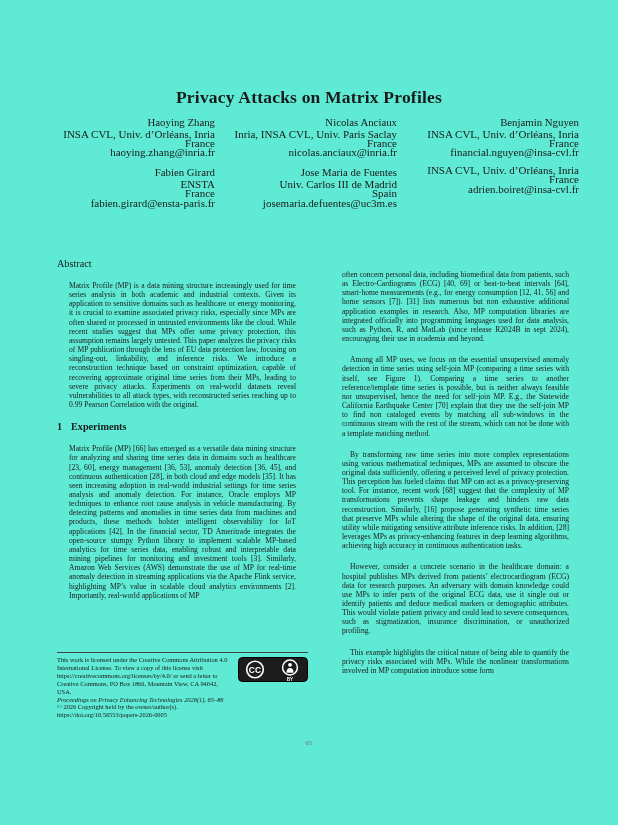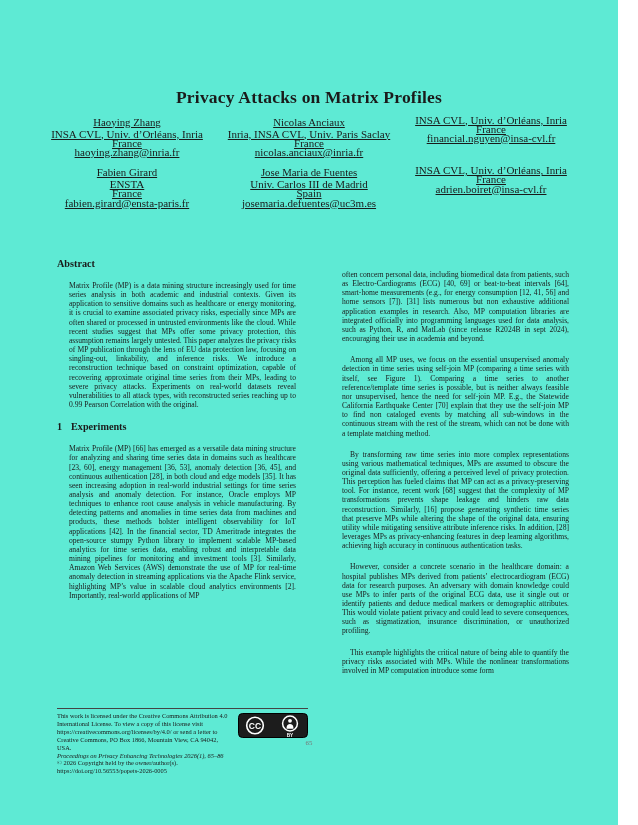--- a/index.html
+++ b/index.html
@@ -29,22 +29,21 @@
   
   .authors {
     width: 540px;
     margin: 7px auto 0 auto;
     display: grid;
     grid-template-columns: 1fr 1fr 1fr;
     row-gap: 9px;
     column-gap: 6px;
   }
   .author {
-    text-align: center;
-    text-decoration: underline;
+    text-align: right;
   }
   .author .name {
     font-size: 10.8px;
     line-height: 13px;
     margin-bottom: 1px;
   }
   .author .aff,
   .author .country,
   .author .email {
     font-size: 11px;
@@ -67,21 +66,21 @@
     height: 414px;
     overflow: hidden;
   }
   .col.right {
     height: 448px;
     overflow: hidden;
   }
   .abstract-heading {
     margin: 0 0 3px 0;
     font-size: 10.2px;
-    font-weight: bold;
+    font-weight: normal;
   }
   .section-heading {
     margin: 8px 0 4px 0;
     font-size: 10.2px;
     font-weight: bold;
   }
   .section-heading .secnum {
     display: inline-block;
     width: 14px;
   }
@@ -92,21 +91,21 @@
     text-align: justify;
     hyphens: auto;
   }
   p.body-text.indent {
     text-indent: 8px;
   }
   
   .footnote {
     position: absolute;
     left: 57px;
-    top: 708px;
+    top: 652px;
     width: 251px;
     font-size: 6.4px;
     line-height: 7.9px;
     border-top: 0.7px solid #444;
     padding-top: 3px;
     text-align: left;
   }
   .footnote .license {
     margin: 0;
   }
@@ -149,20 +148,21 @@
       <div class="country">France</div>
       <div class="email">haoying.zhang@inria.fr</div>
     </div>
     <div class="author">
       <div class="name">Nicolas Anciaux</div>
       <div class="aff">Inria, INSA CVL, Univ. Paris Saclay</div>
       <div class="country">France</div>
       <div class="email">nicolas.anciaux@inria.fr</div>
     </div>
     <div class="author">
+      <div class="name">Benjamin Nguyen</div>
       <div class="aff">INSA CVL, Univ. d’Orléans, Inria</div>
       <div class="country">France</div>
       <div class="email">financial.nguyen@insa-cvl.fr</div>
     </div>
     <div class="author">
       <div class="name">Fabien Girard</div>
       <div class="aff">ENSTA</div>
       <div class="country">France</div>
       <div class="email">fabien.girard@ensta-paris.fr</div>
     </div>

